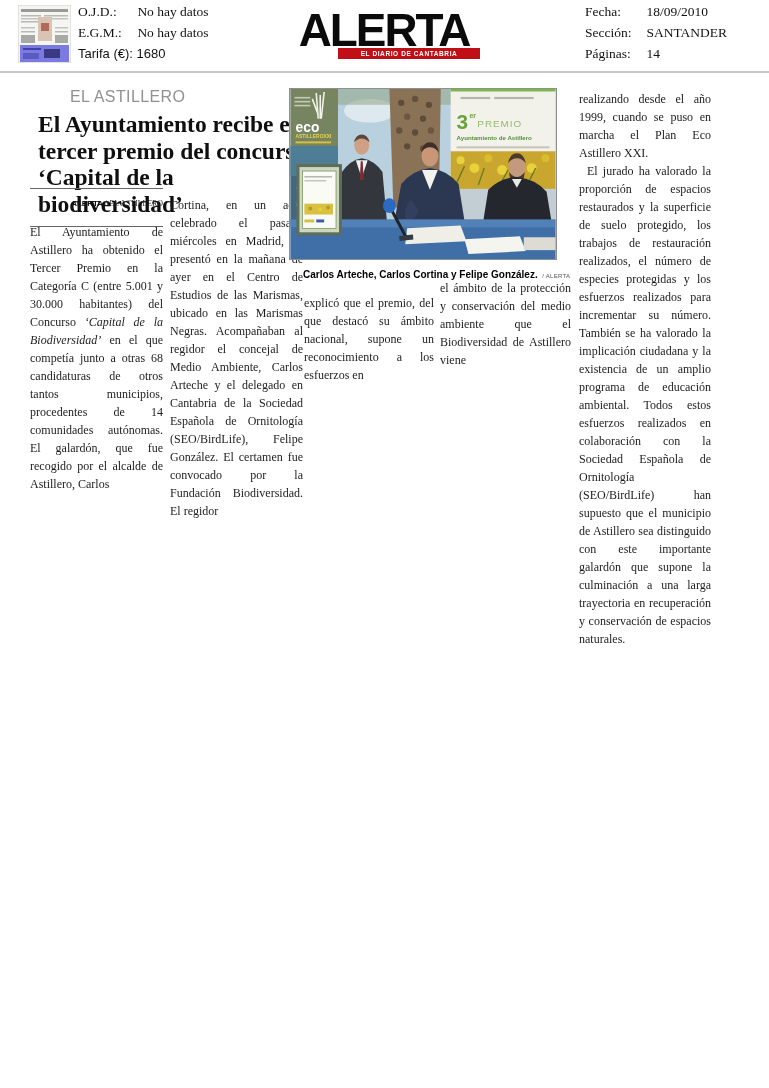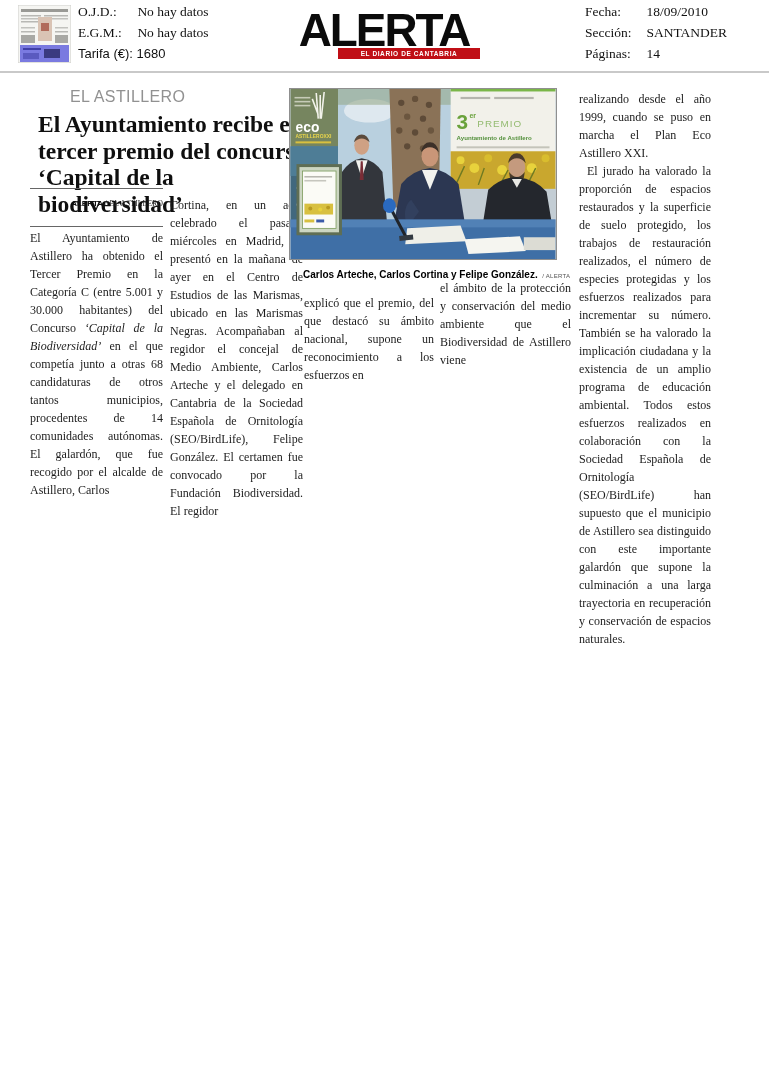--- a/index.html
+++ b/index.html
@@ -26,21 +26,21 @@
   #kicker{position:absolute;left:30px;top:0;font-family:"Liberation Sans",sans-serif;
           font-size:16px;color:#919191;letter-spacing:.4px;margin-left:40px;}
   #headline{position:absolute;left:30px;top:15px;width:280px;font-weight:bold;
             font-size:23.5px;line-height:26.5px;color:#0f0f0f;}
   #byline{position:absolute;left:30px;top:100px;width:133px;border-top:1px solid #666;
           border-bottom:1px solid #666;padding:3px 0 16px;text-align:right;}
   #byline .ag{font-family:"Liberation Sans",sans-serif;font-weight:bold;font-size:8px;}
   #byline .pl{font-size:7.5px;color:#222;letter-spacing:.2px;}
   .bodycol{position:absolute;font-size:12px;line-height:18px;text-align:justify;color:#1c1c1c;}
   .bodycol p{margin:0;}
-  #col1{left:30px;top:141px;width:133px;}
+  #col1{left:30px;top:135px;width:133px;}
   #col2{left:170px;top:108px;width:133px;}
   #col3{left:304px;top:206px;width:130px;}
   #col4{left:440px;top:191px;width:131px;}
   #col5{left:579px;top:2px;width:132px;}
   #col5 .indent{text-indent:8px;}
   .ital{font-style:italic;}
   
   #photo-wrap{position:absolute;left:289px;top:0;width:268px;height:172px;
               border:1px solid #8f8f8f;box-sizing:border-box;background:#c3cdd4;}
   #caption{position:absolute;left:303px;top:176px;width:270px;

